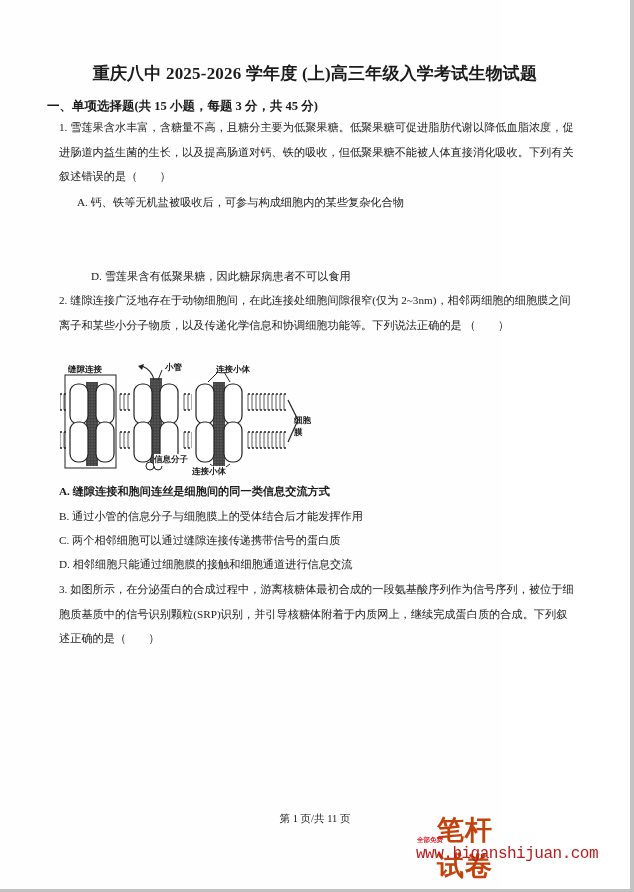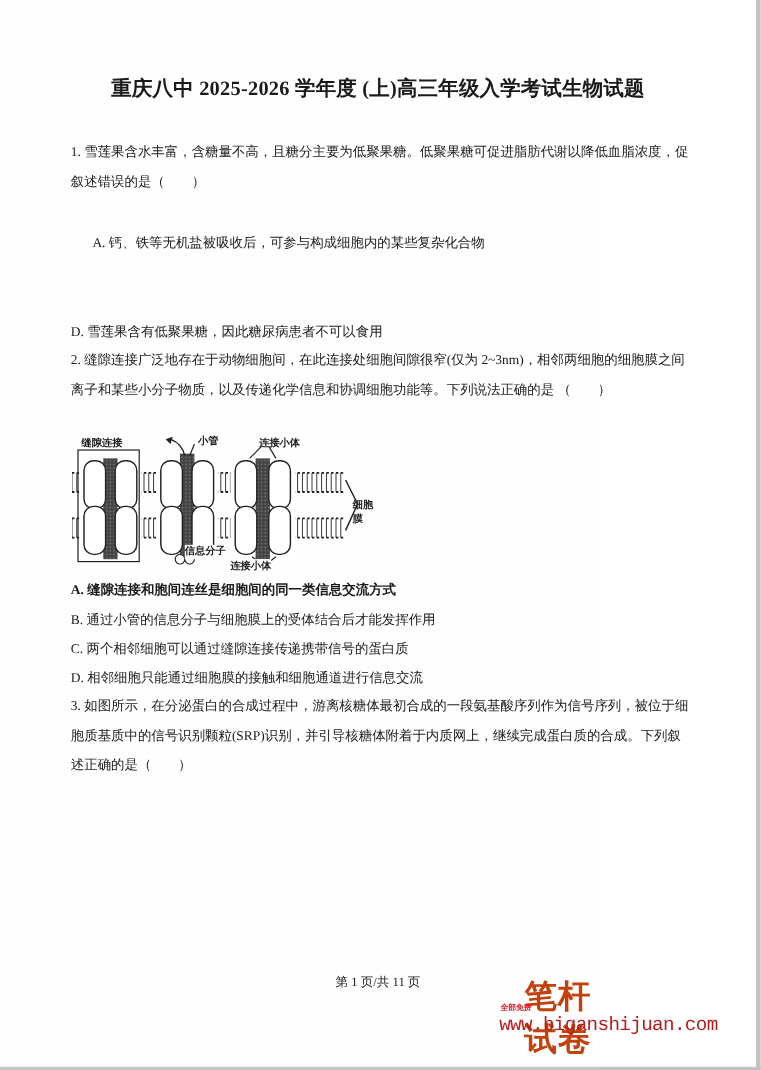--- a/index.html
+++ b/index.html
@@ -57,27 +57,29 @@
     position: absolute; left: 416px; top: 845px; font-size: 16px;
     font-family: "Liberation Mono", "DejaVu Sans Mono", monospace; color: #b91c1c; letter-spacing: -0.5px;
   }
 </style>
 </head>
 <body>
 
 <div class="page">
 
   <div class="title">重庆八中 2025-2026 学年度 (上)高三年级入学考试生物试题</div>
+  <div class="section">一、单项选择题(共 15 小题，每题 3 分，共 45 分)</div>
 
   <div class="para" style="top:115px;">
     <span class="line">1. 雪莲果含水丰富，含糖量不高，且糖分主要为低聚果糖。低聚果糖可促进脂肪代谢以降低血脂浓度，促</span>
+    <span class="line">进肠道内益生菌的生长，以及提高肠道对钙、铁的吸收，但低聚果糖不能被人体直接消化吸收。下列有关</span>
     <span class="line">叙述错误的是（　　）</span>
   </div>
   <div class="opt" style="top:195px;margin-left:18px;">A. 钙、铁等无机盐被吸收后，可参与构成细胞内的某些复杂化合物</div>
-  <div class="opt" style="top:269px;">D. 雪莲果含有低聚果糖，因此糖尿病患者不可以食用</div>
+  <div class="opt" style="top:269px;margin-left:32px;">D. 雪莲果含有低聚果糖，因此糖尿病患者不可以食用</div>
 
   <div class="para" style="top:288px;">
     <span class="line">2. 缝隙连接广泛地存在于动物细胞间，在此连接处细胞间隙很窄(仅为 2~3nm)，相邻两细胞的细胞膜之间</span>
     <span class="line">离子和某些小分子物质，以及传递化学信息和协调细胞功能等。下列说法正确的是 （　　）</span>
   </div>
 
   <div class="figure">
     <svg width="258" height="116" viewBox="0 0 258 116">
       <defs>
         <pattern id="lipid" width="4" height="16" patternUnits="userSpaceOnUse">

